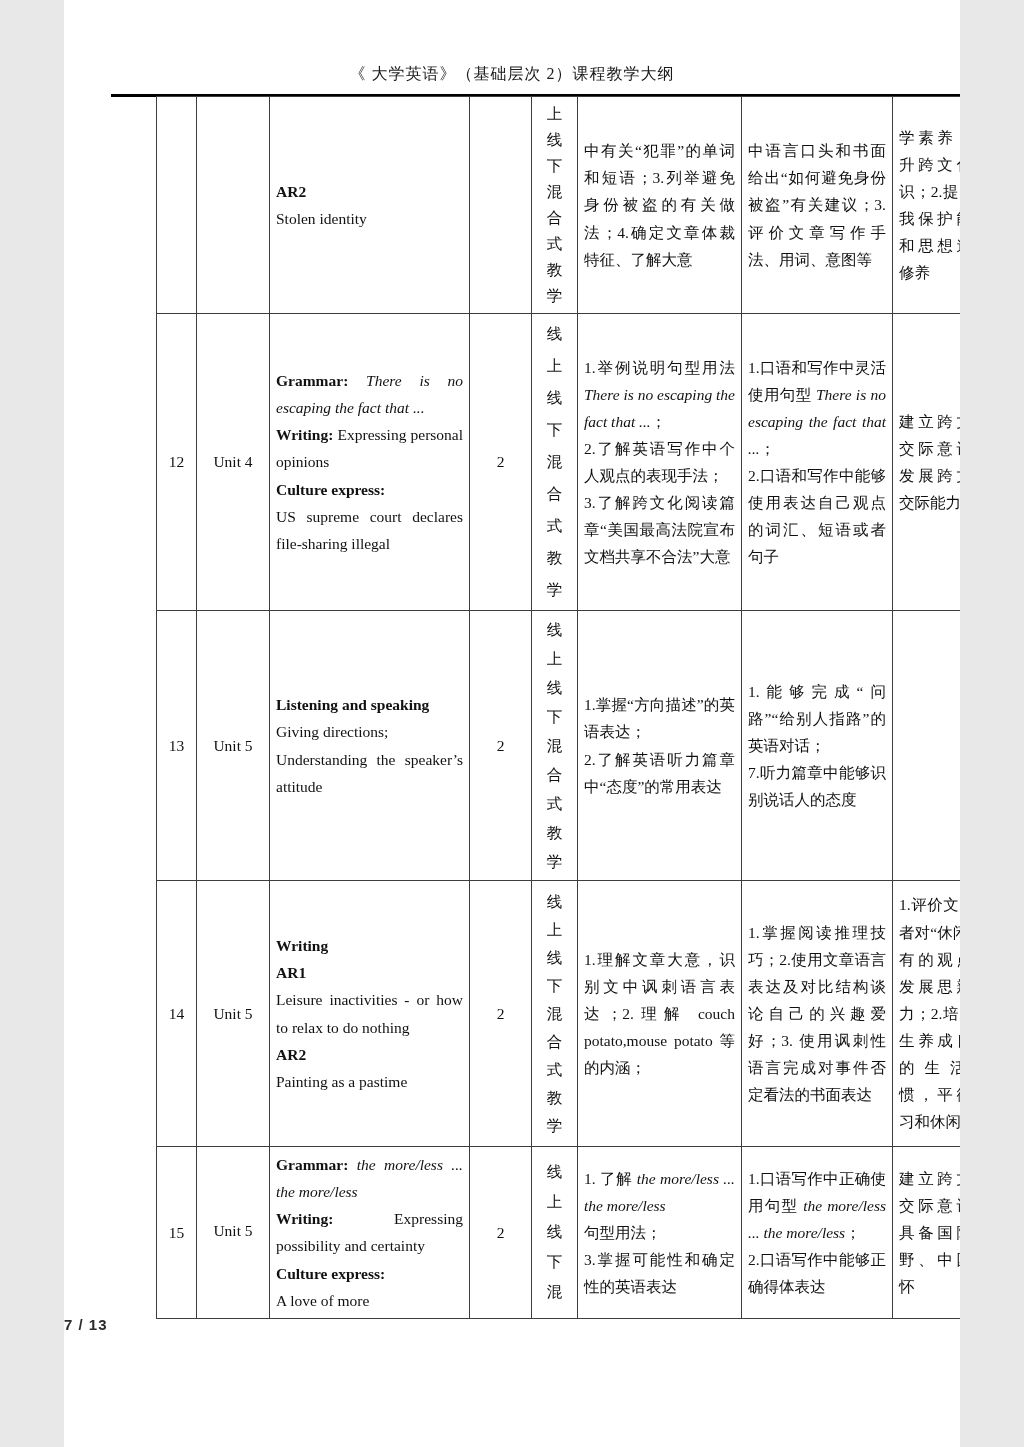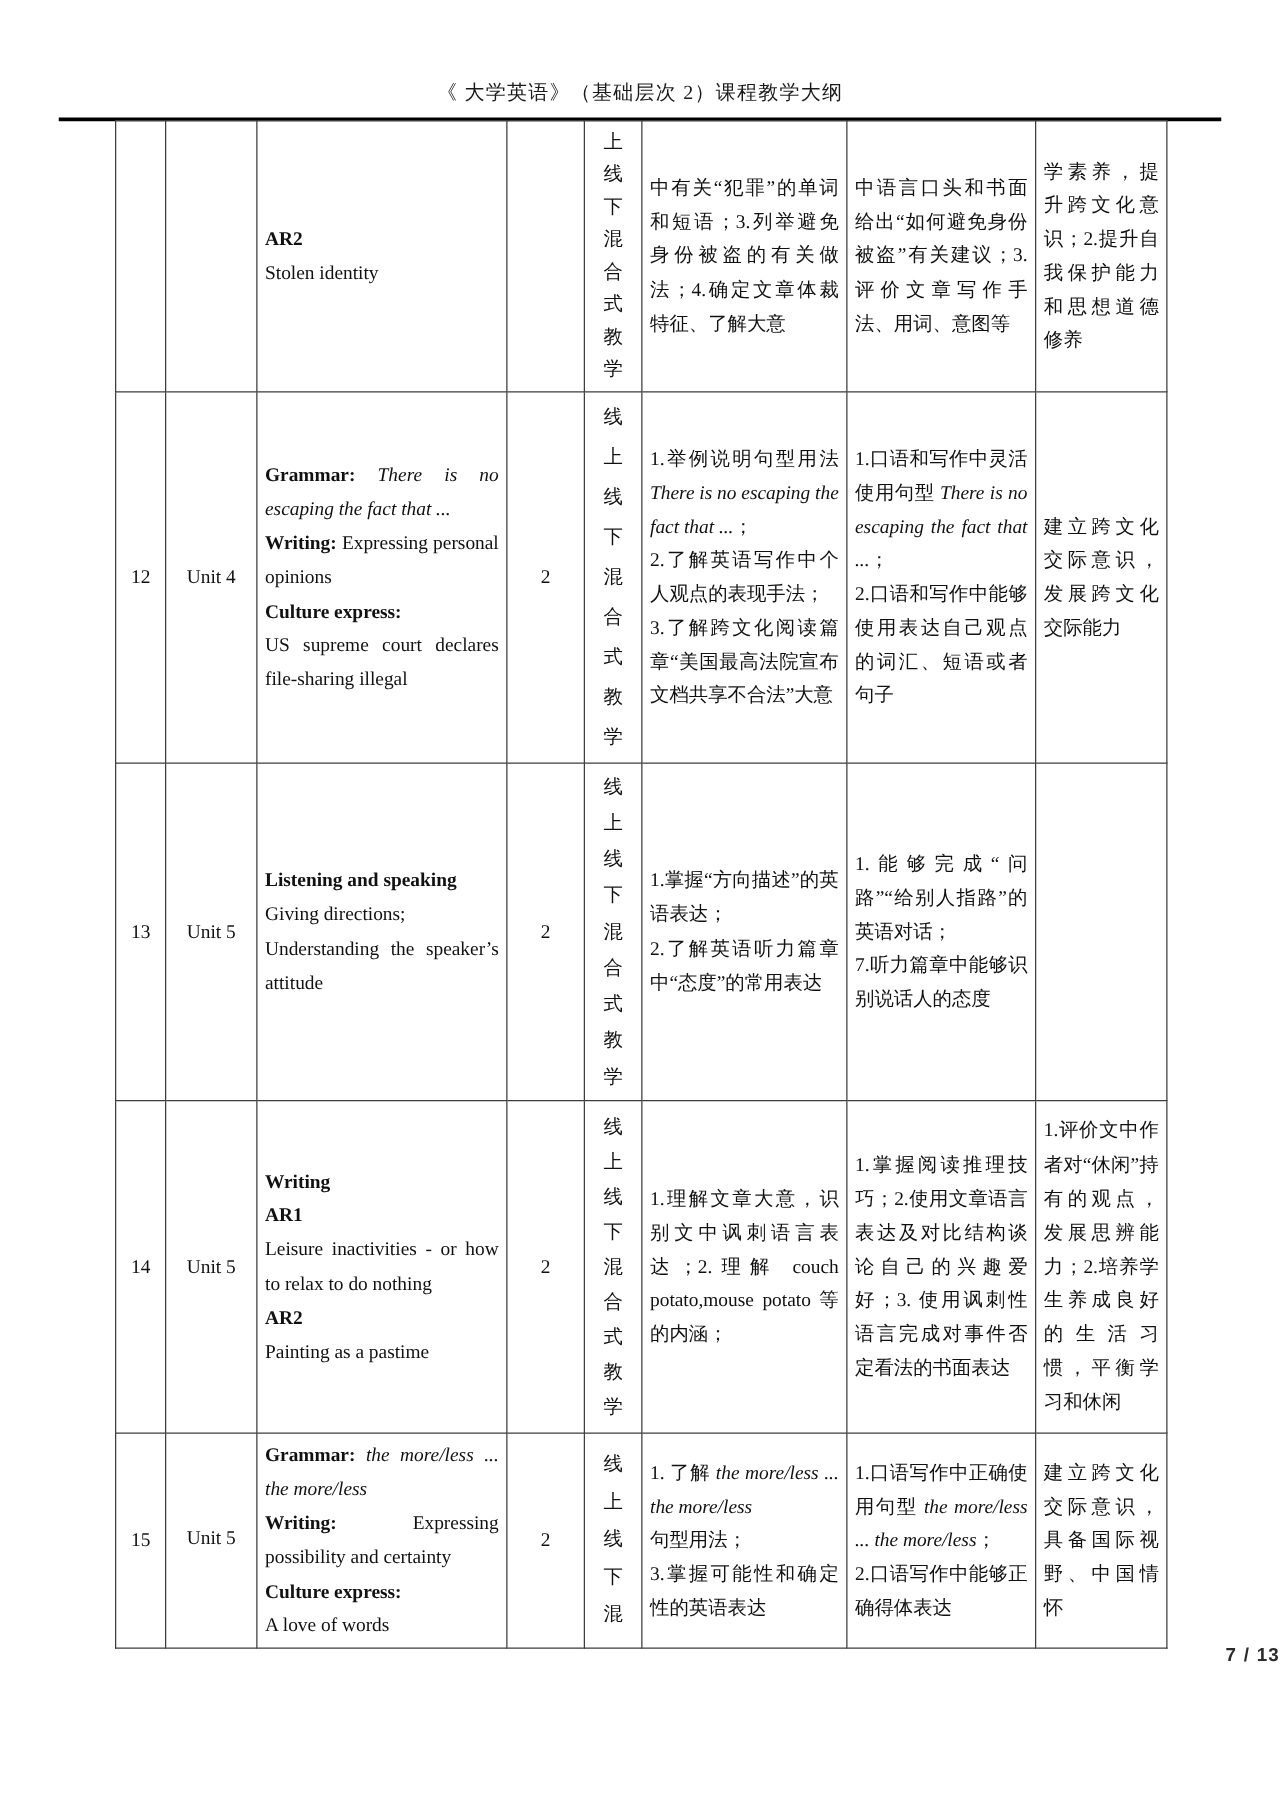--- a/index.html
+++ b/index.html
@@ -1,18 +1,18 @@
 <!DOCTYPE html>
 <html><head>
 <meta charset="utf-8">
 <style>
   html,body{margin:0;padding:0;background:#e8e8e8;}
   .page{
     position:relative;
-    width:1024px;height:1447px;
+    width:896px;height:1447px;
     background:#ffffff;
     margin:0 auto;
     overflow:hidden;
     font-family:"Liberation Serif","DejaVu Serif",serif;
     color:#111;
   }
   .doc-title{
     position:absolute;top:64px;left:0;width:100%;
     text-align:center;font-size:16px;color:#1a1a1a;
     letter-spacing:1px;
@@ -44,21 +44,21 @@
   td.c-content{padding:6px 9px;text-align:justify;line-height:1.7;}
   td.c-obj,td.c-req,td.c-ideology{text-align:justify;}
   td.c-obj{line-height:1.72;}
   td.c-req{line-height:1.78;}
   td.c-ideology{padding:4px 5px;line-height:1.9;}
   td.c-mode{text-align:center;padding:2px 0;}
   .vtext{white-space:pre-line;text-align:center;}
   .para{min-height:1em;}
   .page-footer{
     position:absolute;top:1316px;left:0;width:100%;
-    text-align:right;
+    text-align:left;
     font-family:"Liberation Sans","DejaVu Sans",sans-serif;
     font-weight:700;font-size:15px;color:#2b2b2b;
     letter-spacing:1px;
   }
 </style>
 </head>
 <body>
 
 <div class="page">
   <div class="doc-title">《 大学英语》（基础层次 2）课程教学大纲</div>
@@ -189,21 +189,21 @@
             <div class="para"><span>1.评价文中作者对“休闲”持有的观点，发展思辨能力；2.培养学生养成良好的生活习惯，平衡学习和休闲</span></div>
           </td>
         </tr>
         <tr style="height: 160px;">
           <td class="c-num" style="width: 40px;">15</td>
           <td class="c-unit va-bottom" style="width: 73px;">Unit 5</td>
           <td class="c-content va-top" style="width: 200px;">
             <div class="para"><span style="font-weight: bold;">Grammar: </span><span style="font-style: italic;">the more/less ... the more/less</span></div>
             <div class="para"><span style="font-weight: bold;">Writing: </span><span>Expressing possibility and certainty</span></div>
             <div class="para"><span style="font-weight: bold;">Culture express:</span></div>
-            <div class="para"><span>A love of words</span></div>
+            <div class="para"><span>A love of more</span></div>
           </td>
           <td class="c-hours" style="width: 62px;">2</td>
           <td class="c-mode" style="width: 46px;">
             <div class="vtext" style="line-height: 30px;">线
 上
 线
 下
 混</div>
           </td>
           <td class="c-obj va-top" style="width: 164px;">

